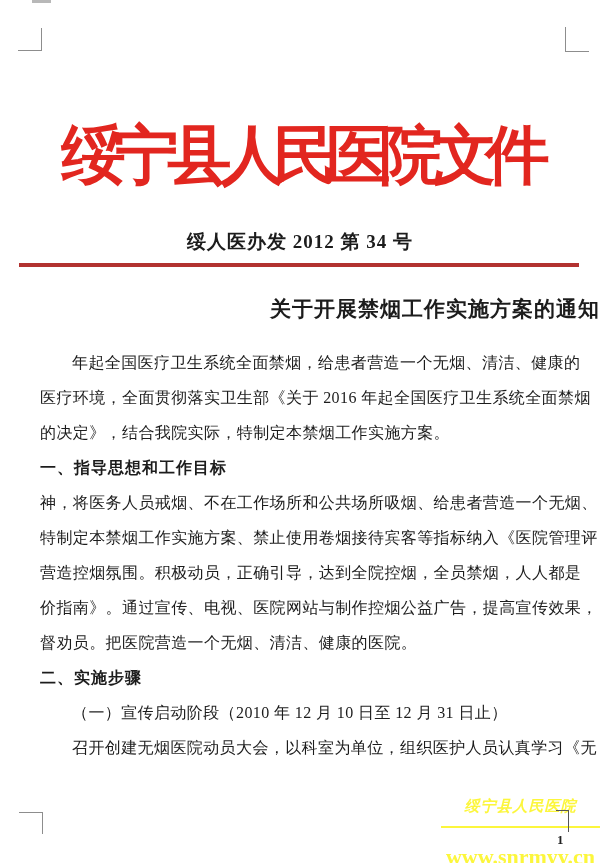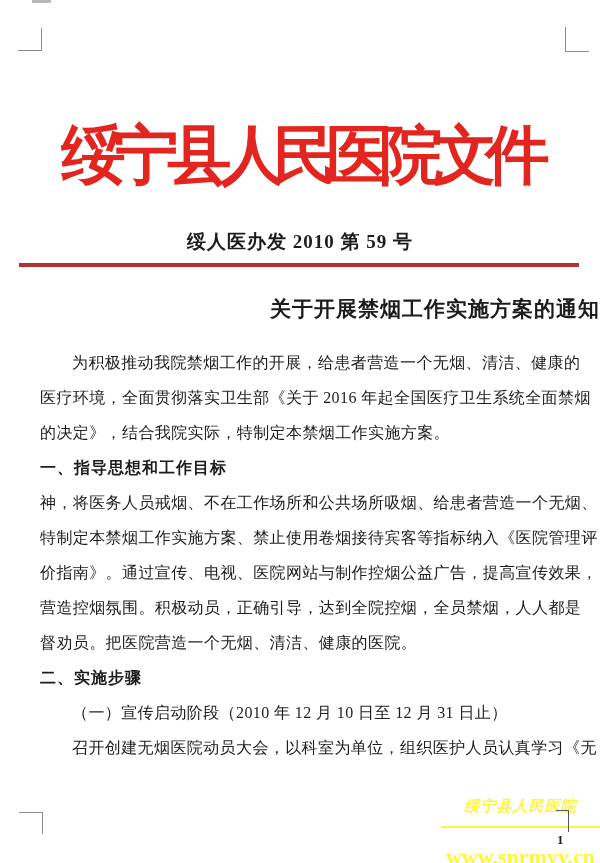--- a/index.html
+++ b/index.html
@@ -98,37 +98,37 @@
 
   <div class="smudge"></div>
 
   <div class="crop crop-tl"></div>
   <div class="crop crop-tr"></div>
   <div class="crop crop-bl"></div>
   <div class="crop crop-br"></div>
 
   <div class="masthead">绥宁县人民医院文件</div>
 
-  <div class="doc-number">绥人医办发 2010 第 59 号</div>
+  <div class="doc-number">绥人医办发 2012 第 34 号</div>
 
   <div class="red-rule"></div>
 
   <div class="notice-title">关于开展禁烟工作实施方案的通知</div>
 
   <div class="body-text">
-    <div class="ln indent">为积极推动我院禁烟工作的开展，给患者营造一个无烟、清洁、健康的</div>
+    <div class="ln indent">年起全国医疗卫生系统全面禁烟，给患者营造一个无烟、清洁、健康的</div>
     <div class="ln">医疗环境，全面贯彻落实卫生部《关于 2016 年起全国医疗卫生系统全面禁烟</div>
     <div class="ln">的决定》，结合我院实际，特制定本禁烟工作实施方案。</div>
 
     <div class="ln heading">一、指导思想和工作目标</div>
 
     <div class="ln">神，将医务人员戒烟、不在工作场所和公共场所吸烟、给患者营造一个无烟、</div>
     <div class="ln">特制定本禁烟工作实施方案、禁止使用卷烟接待宾客等指标纳入《医院管理评</div>
+    <div class="ln">营造控烟氛围。积极动员，正确引导，达到全院控烟，全员禁烟，人人都是</div>
     <div class="ln">价指南》。通过宣传、电视、医院网站与制作控烟公益广告，提高宣传效果，</div>
-    <div class="ln">营造控烟氛围。积极动员，正确引导，达到全院控烟，全员禁烟，人人都是</div>
     <div class="ln">督劝员。把医院营造一个无烟、清洁、健康的医院。</div>
 
     <div class="ln heading">二、实施步骤</div>
 
     <div class="ln indent">（一）宣传启动阶段（2010 年 12 月 10 日至 12 月 31 日止）</div>
 
     <div class="ln indent">召开创建无烟医院动员大会，以科室为单位，组织医护人员认真学习《无</div>
   </div>
 
   <div class="watermark">

